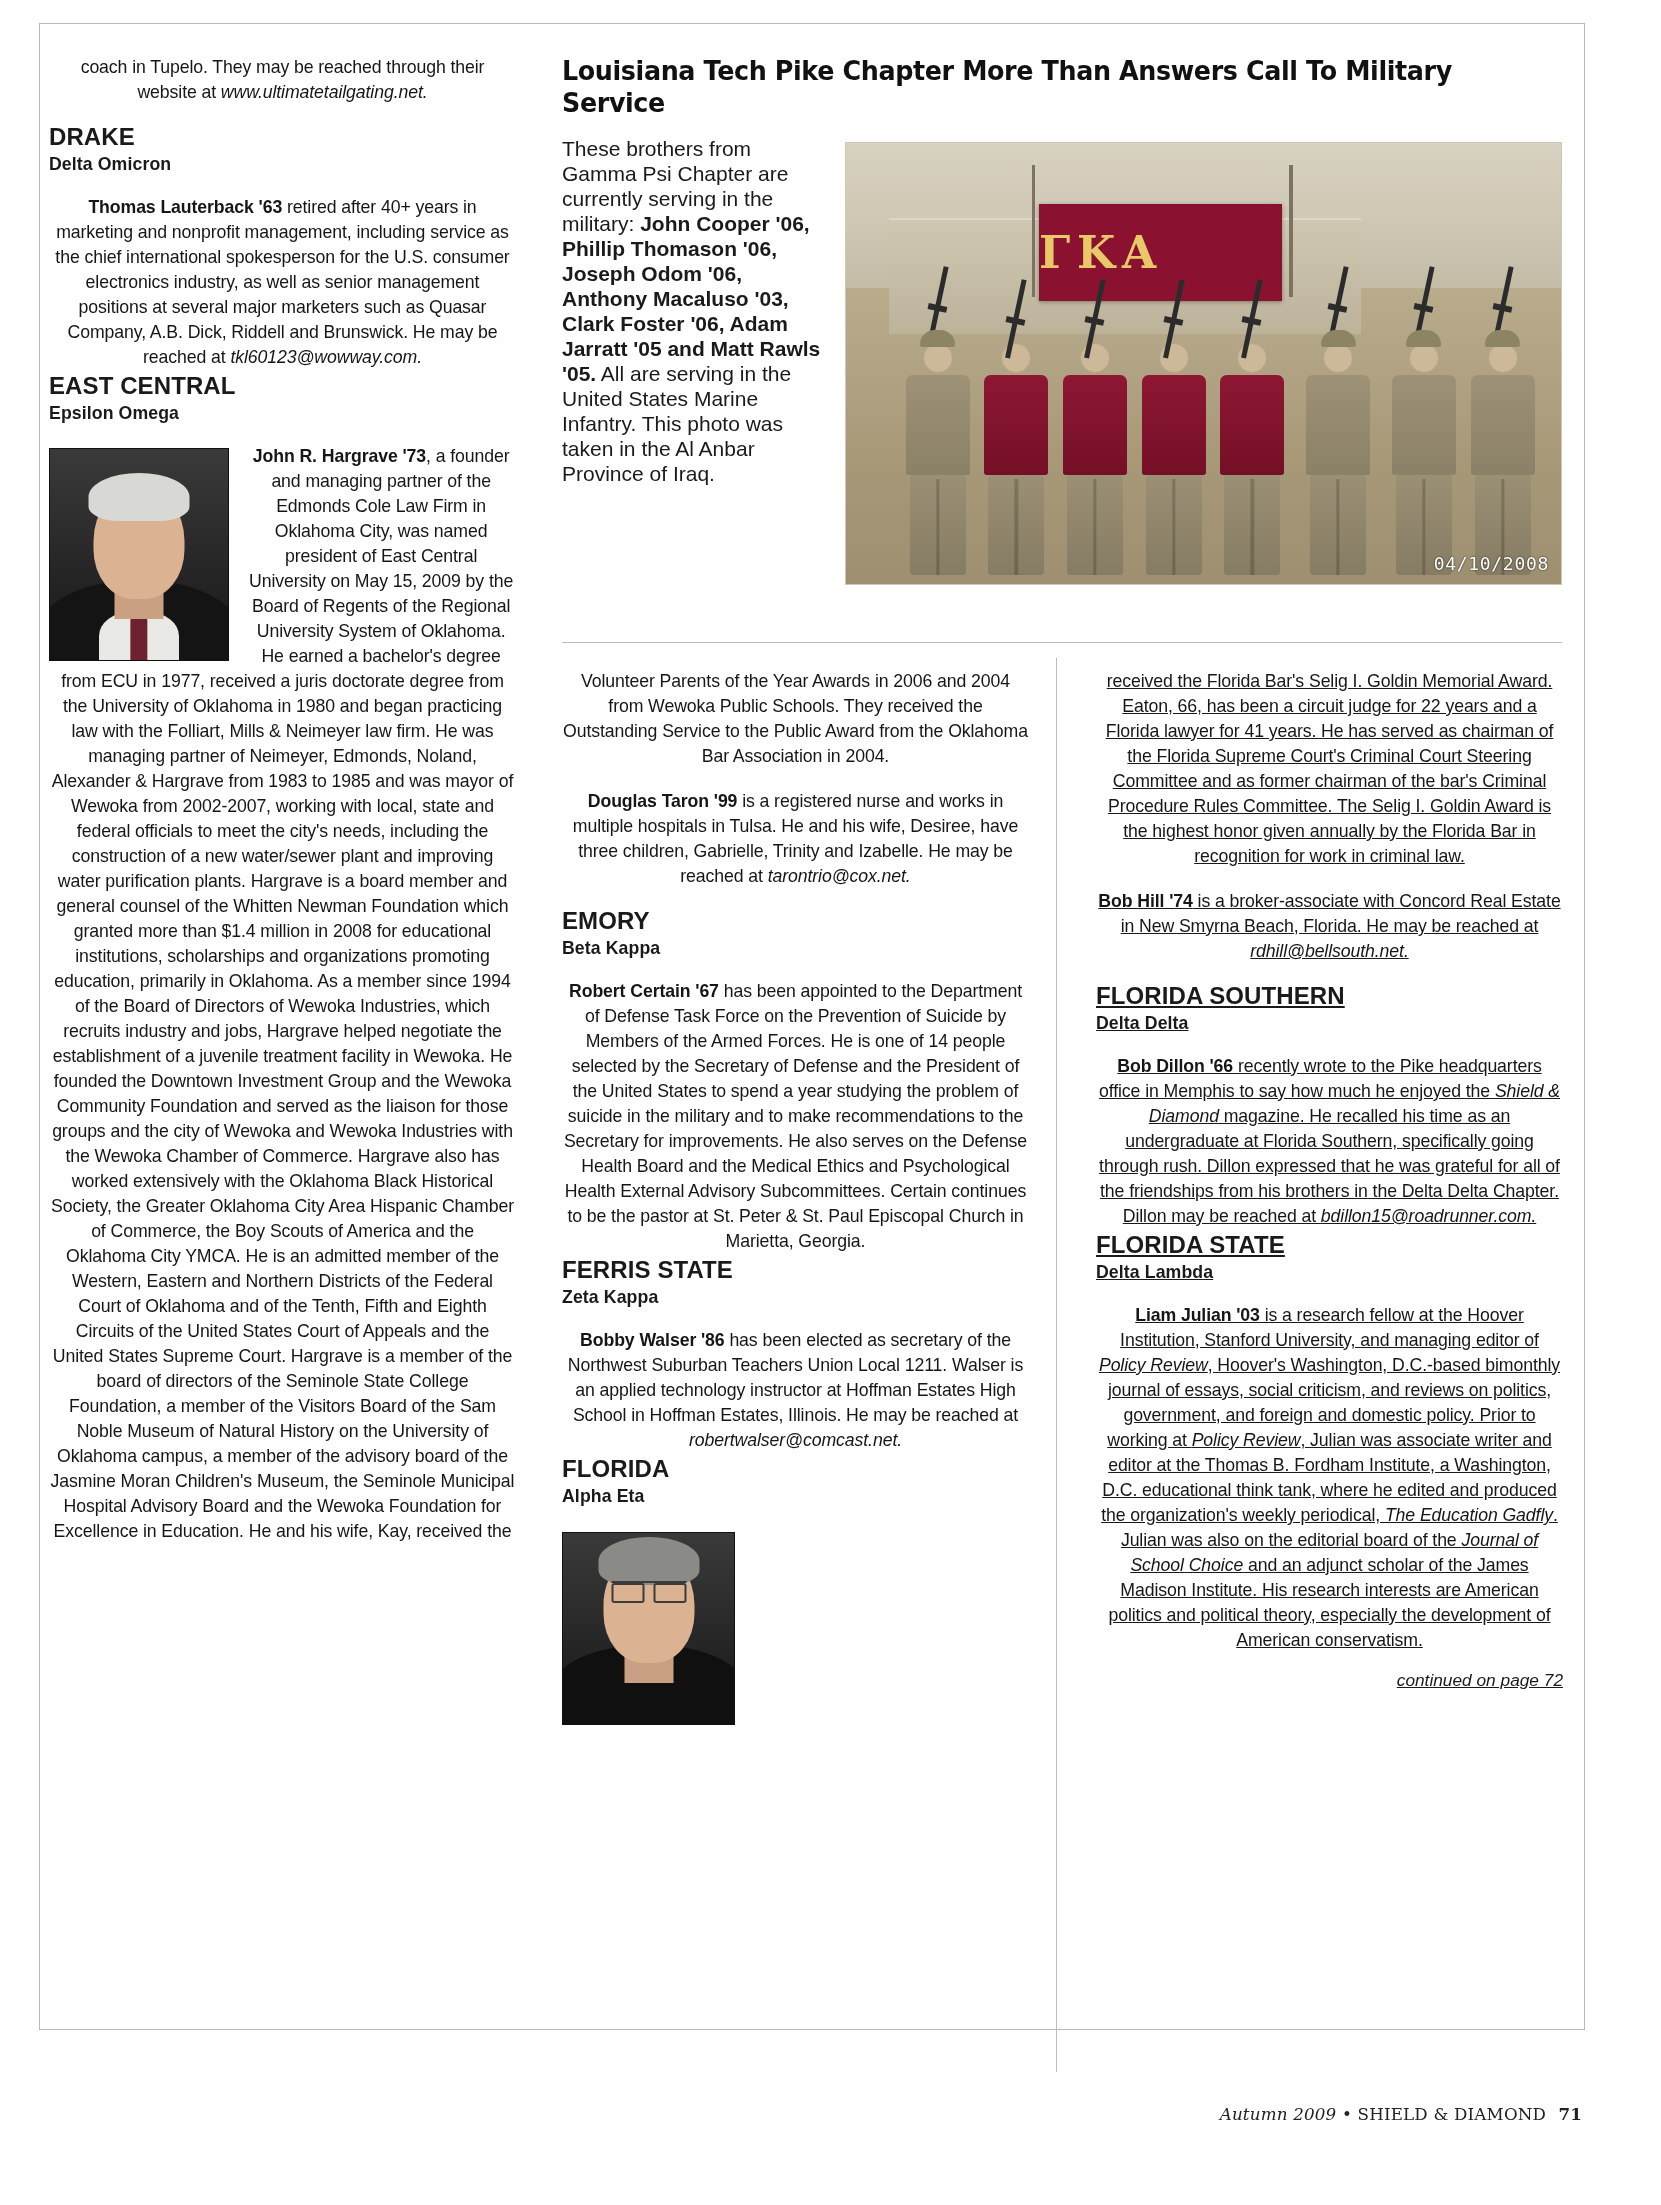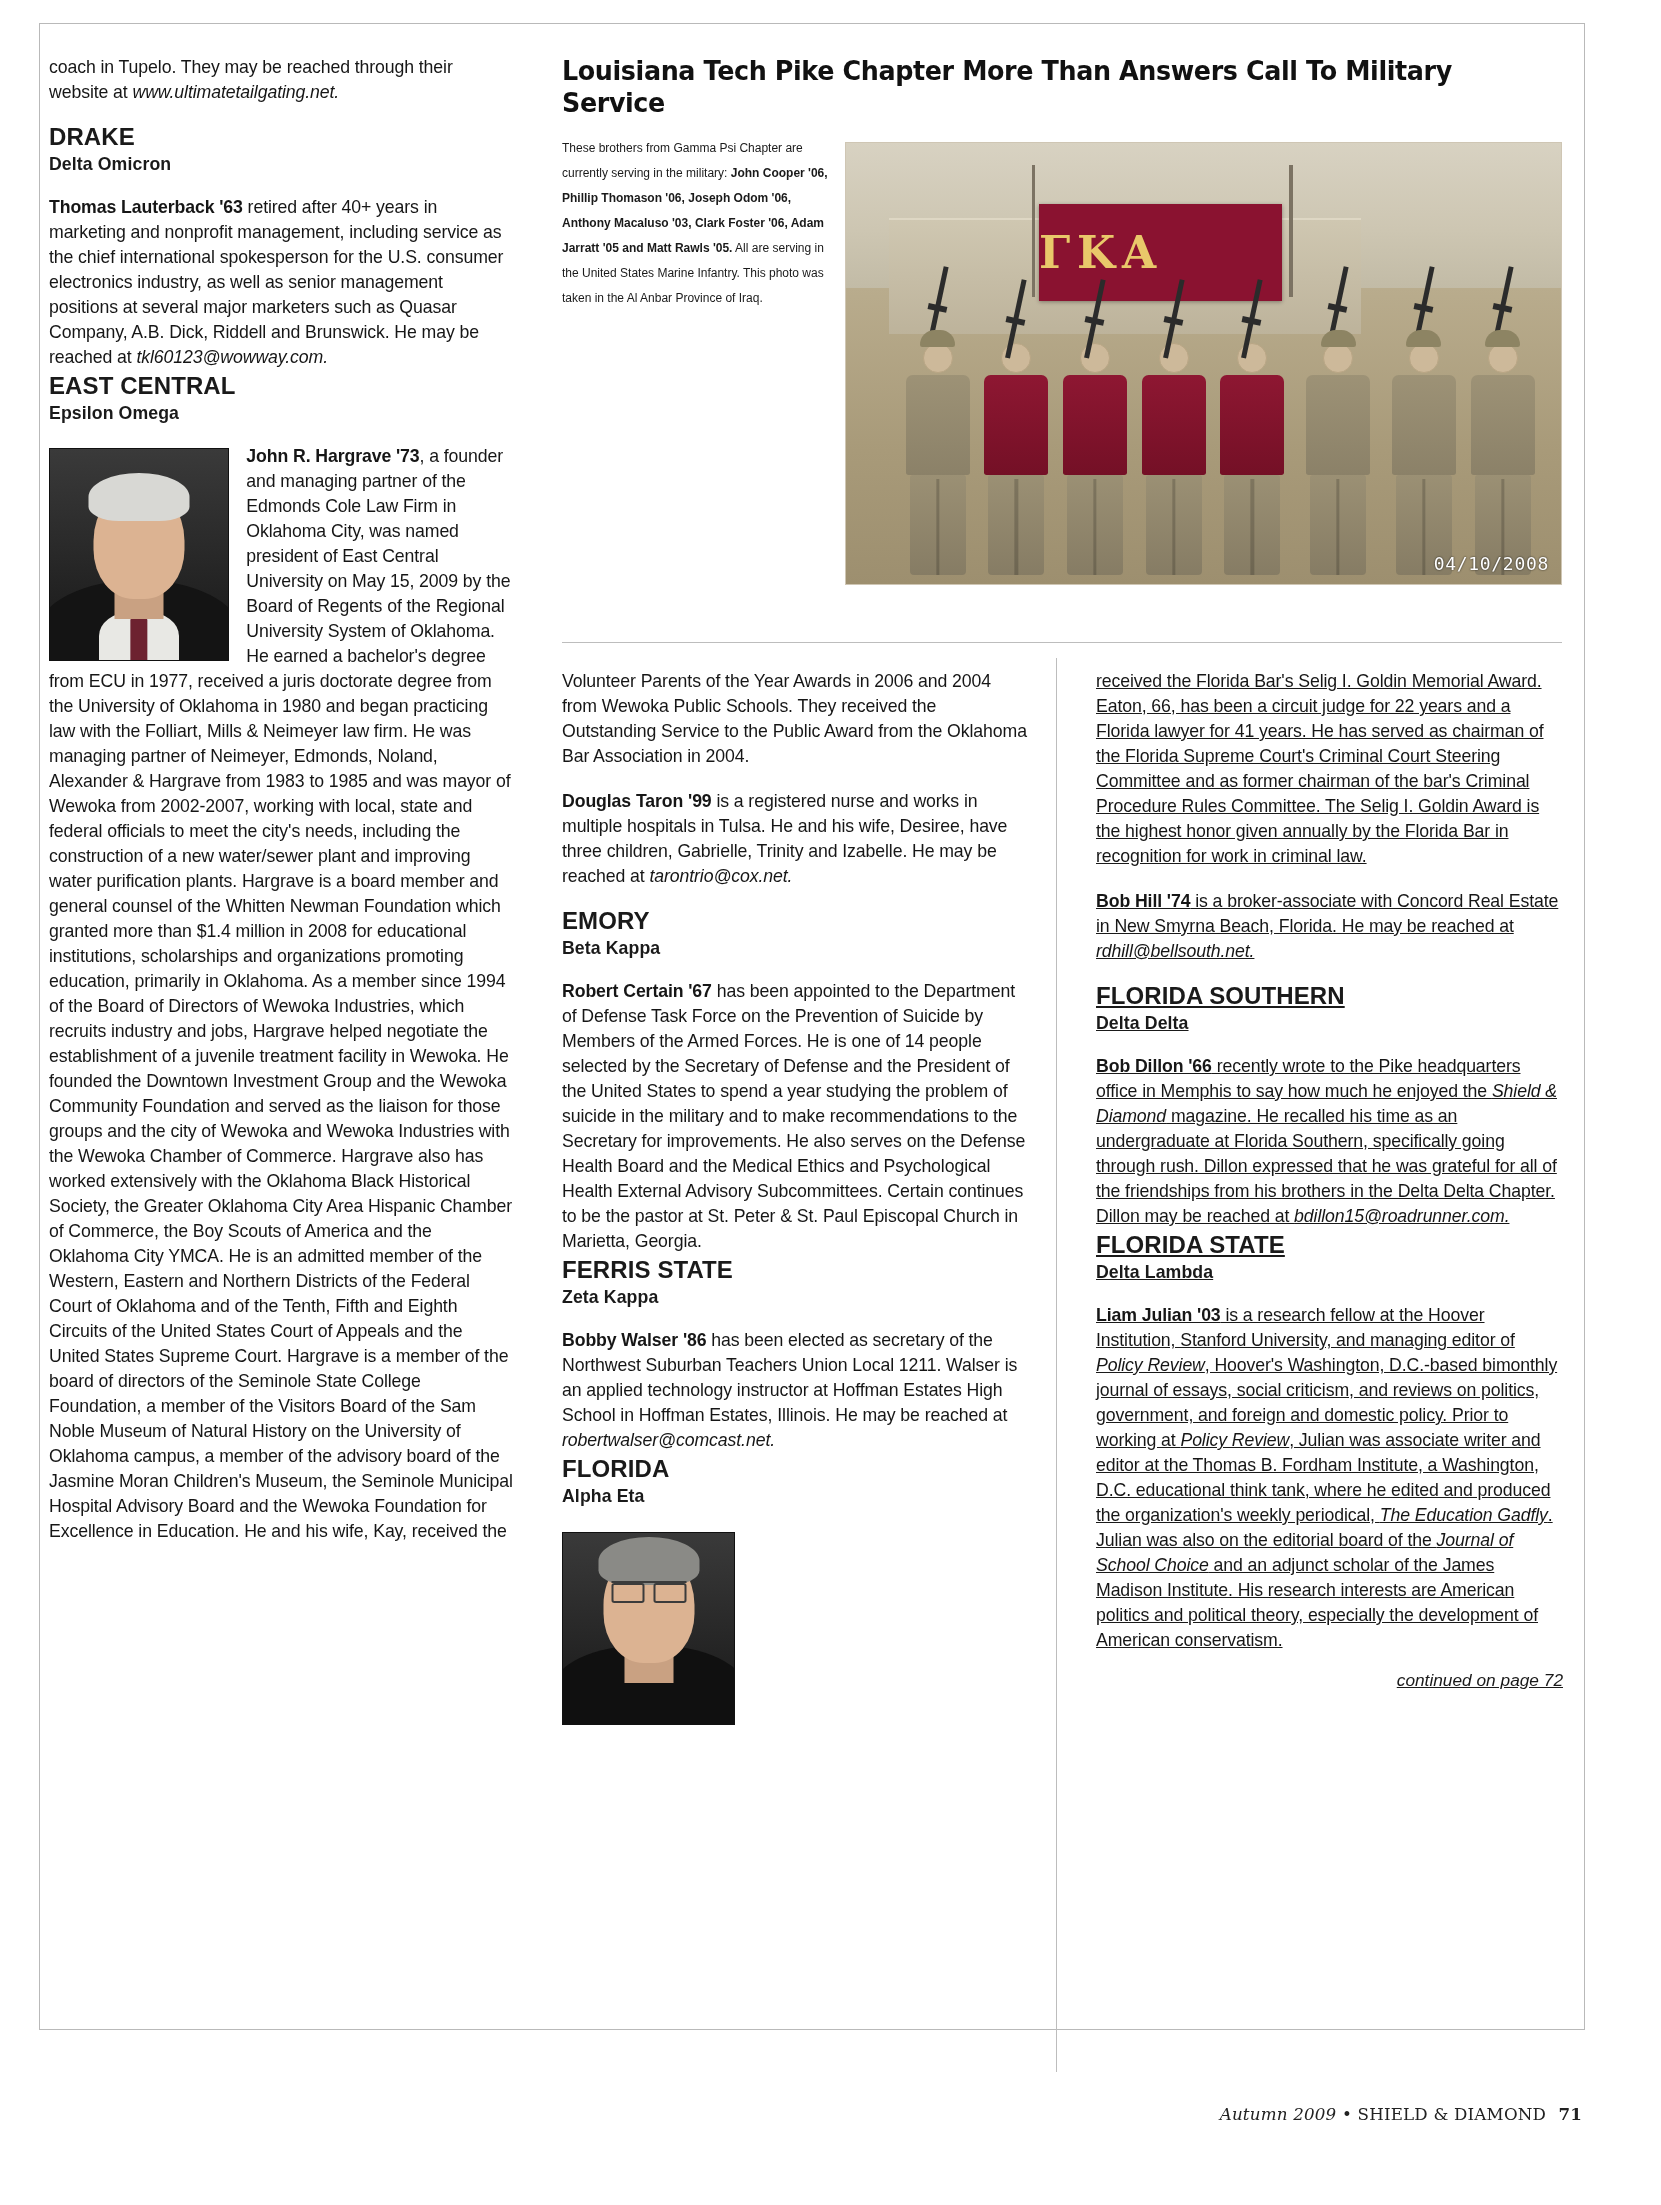--- a/index.html
+++ b/index.html
@@ -46,21 +46,21 @@
   }
   .col-1 { left: 0px;    top: 0px;   width: 467px; }
   .col-2-top { left: 513px; top: 0px; width: 1000px; }
   .col-2 { left: 513px;  top: 614px; width: 467px; }
   .col-3 { left: 1047px; top: 614px; width: 467px; text-decoration: underline; }
 
   p, .para {
     font-size: 17.7px;
     line-height: 25px;
     margin: 0 0 20px 0;
-    text-align: left;
+    text-align: center;
     letter-spacing: -0.1px;
     color: #161616;
   }
   .para:last-child { margin-bottom: 0; }
   b, strong { font-weight: bold; }
   i, em { font-style: italic; }
 
   .chapter-head {
     font-size: 24px;
     line-height: 23px;
@@ -93,21 +93,21 @@
   
   .feature-row {
     position: relative;
     width: 1000px;
   }
   .feature-caption {
     position: absolute;
     left: 0;
     top: 0;
     width: 267px;
-    font-size: 12px;
+    font-size: 21px;
     line-height: 25px;
   }
   .feature-photo {
     position: absolute;
     left: 283px;
     top: 5.3px;
     width: 717px;
     height: 443px;
     overflow: hidden;
     background: #b9a98a;

